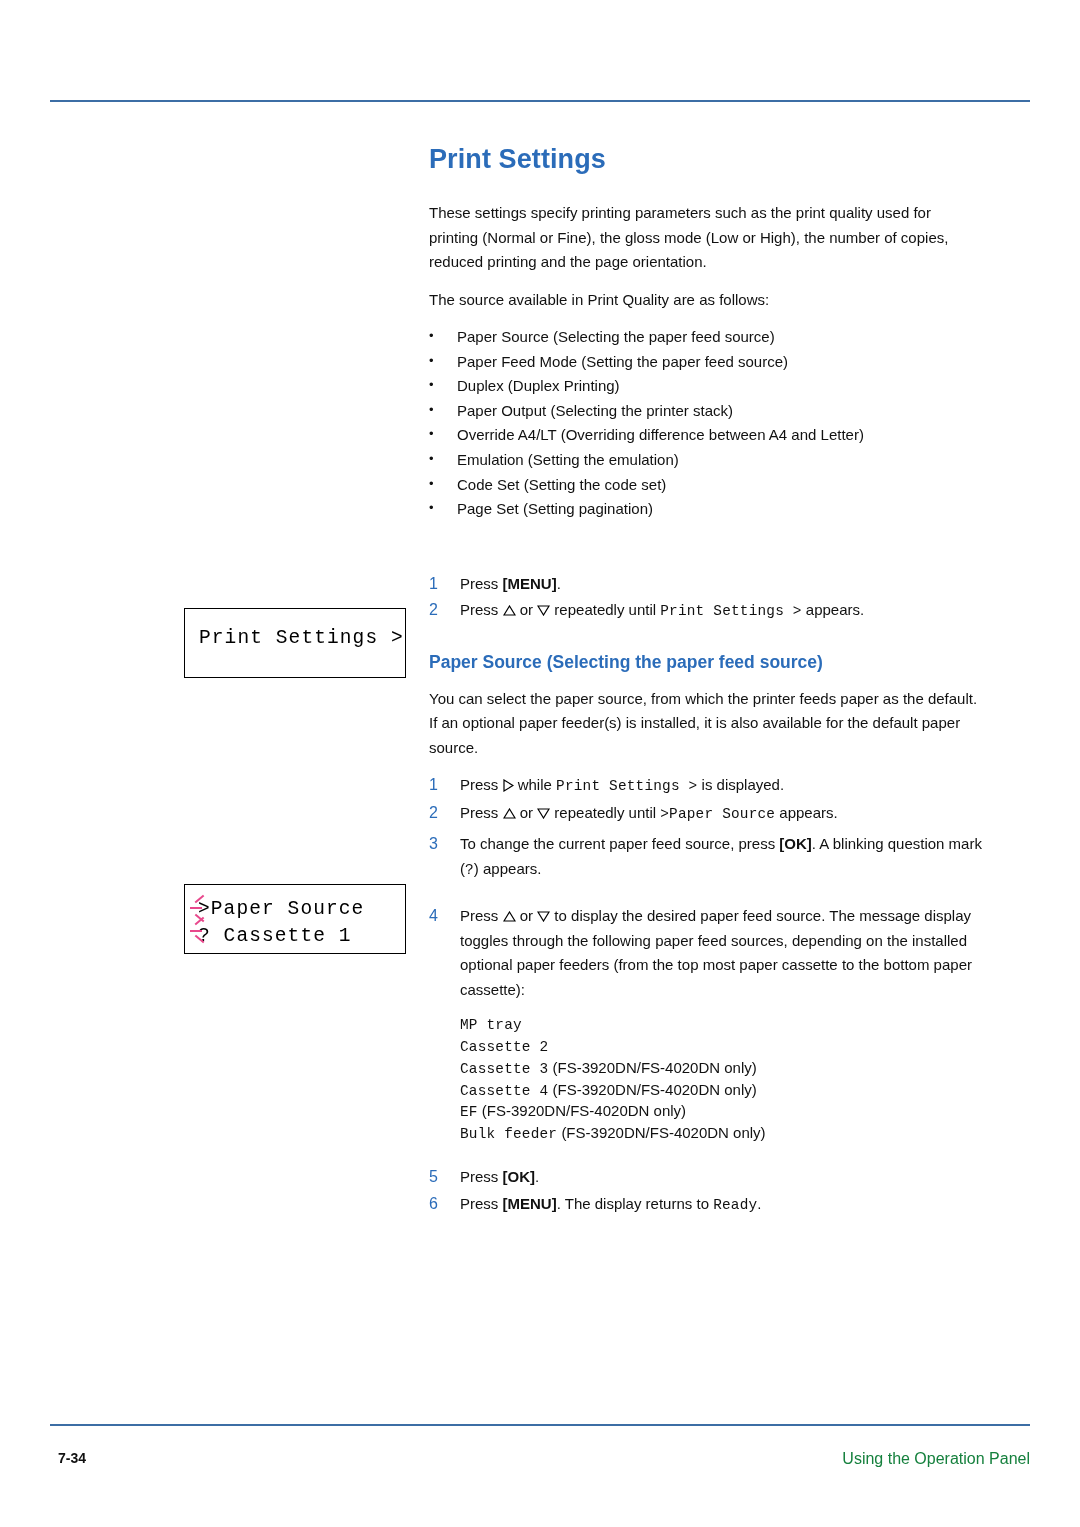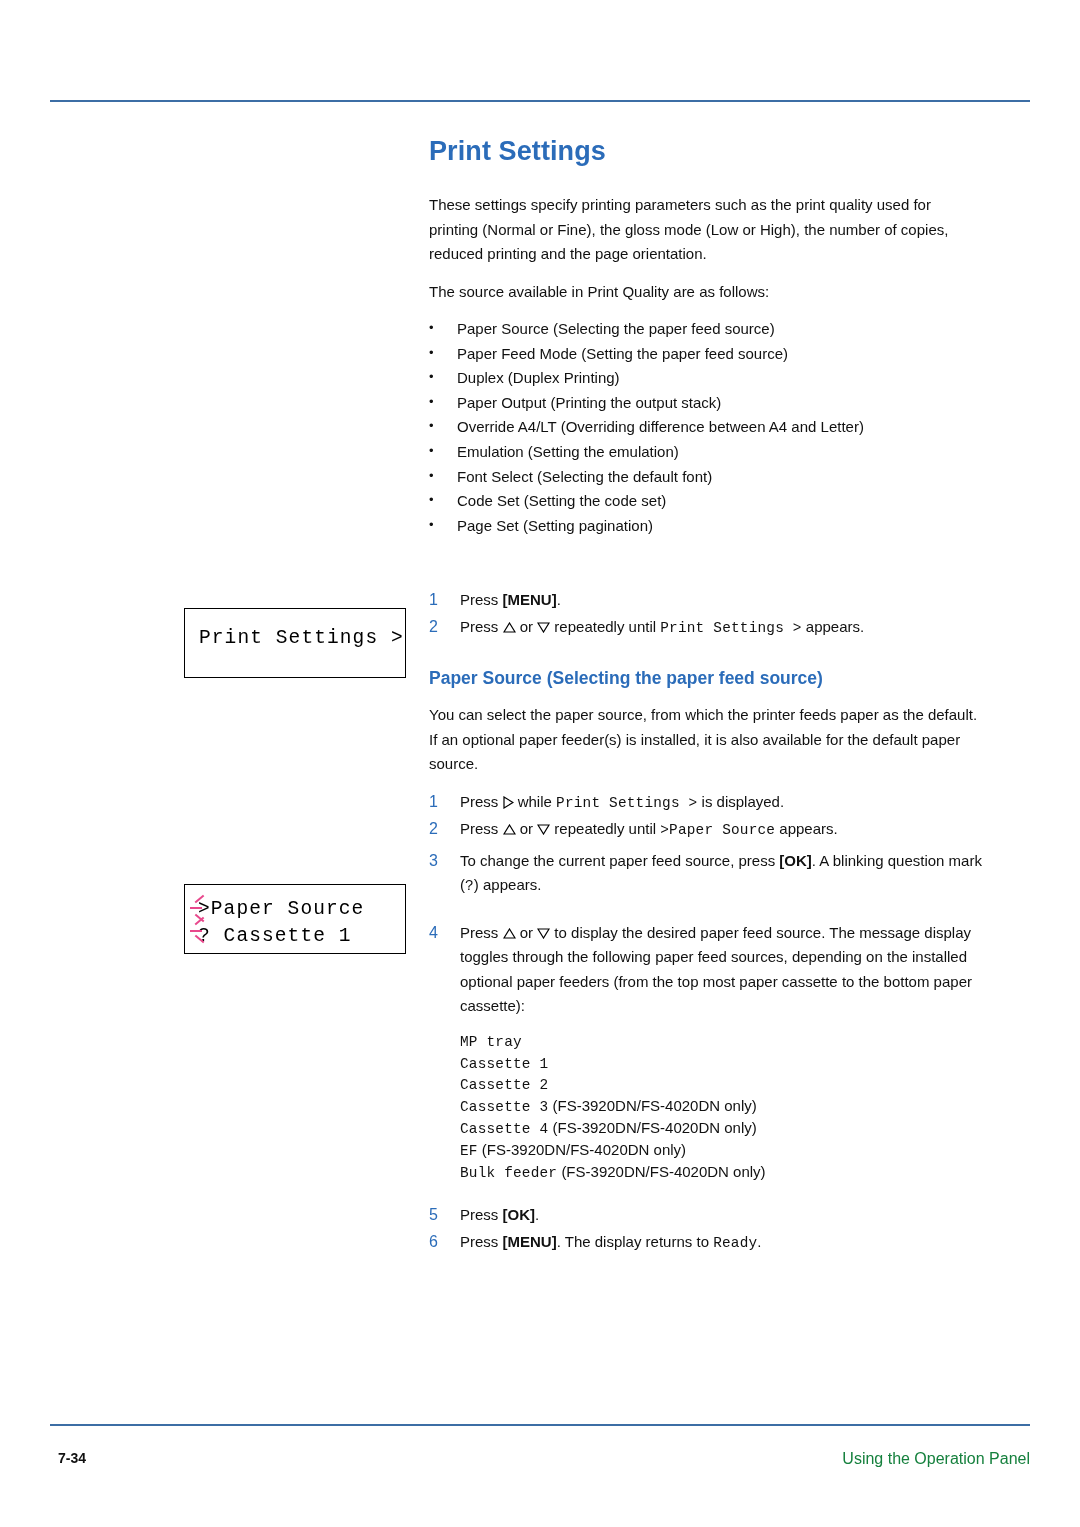--- a/index.html
+++ b/index.html
@@ -31,21 +31,21 @@
     position: absolute;
     left: 50px;
     top: 1424px;
     width: 980px;
     height: 2px;
     background: #3c6ea5;
   }
   .content {
     position: absolute;
     left: 429px;
-    top: 136px;
+    top: 144px;
     width: 560px;
   }
   h1.title {
     font-size: 27px;
     font-weight: bold;
     color: #2b6cb9;
     margin: 0 0 26px 0;
     letter-spacing: 0.1px;
   }
   h2.subtitle {
@@ -219,24 +219,23 @@
 
     <h1 class="title">Print Settings</h1>
 
     <p class="para">These settings specify printing parameters such as the print quality used for printing (Normal or Fine), the gloss mode (Low or High), the number of copies, reduced printing and the page orientation.</p>
     <p class="para">The source available in Print Quality are as follows:</p>
 
     <ul class="bullets">
       <li>Paper Source (Selecting the paper feed source)</li>
       <li>Paper Feed Mode (Setting the paper feed source)</li>
       <li>Duplex (Duplex Printing)</li>
-      <li>Paper Output (Printing the output stack)</li>
+      <li>Paper Output (Selecting the printer stack)</li>
       <li>Override A4/LT (Overriding difference between A4 and Letter)</li>
       <li>Emulation (Setting the emulation)</li>
-      <li>Font Select (Selecting the default font)</li>
       <li>Code Set (Setting the code set)</li>
       <li>Page Set (Setting pagination)</li>
     </ul>
 
     <div class="steps-gap"></div>
     <div style="height:34px"></div>
 
     <ol class="steps">
       <li>
         <span class="num">1</span>
@@ -278,21 +277,20 @@
       <li style="margin-top:22px">
         <span class="num">4</span>
         <span>Press </span><span class="hollow-up"><svg width="13" height="11" viewBox="0 0 13 11">
               <path d="M6.5 1 L12 10 L1 10 Z" fill="none" stroke="#000" stroke-width="1.2"></path>
             </svg></span><span> or </span><span class="hollow-down"><svg width="13" height="11" viewBox="0 0 13 11">
               <path d="M1 1 L12 1 L6.5 10 Z" fill="none" stroke="#000" stroke-width="1.2"></path>
             </svg></span><span> to display the desired paper feed source. The message display toggles through the following paper feed sources, depending on the installed optional paper feeders (from the top most paper cassette to the bottom paper cassette):</span>
 
         <div class="sources">
           <div><span class="mono">MP tray</span> <span></span></div>
-          <div><span class="mono">Cassette 1</span> <span></span></div>
           <div><span class="mono">Cassette 2</span> <span></span></div>
           <div><span class="mono">Cassette 3</span> <span>(FS-3920DN/FS-4020DN only)</span></div>
           <div><span class="mono">Cassette 4</span> <span>(FS-3920DN/FS-4020DN only)</span></div>
           <div><span class="mono">EF</span> <span>(FS-3920DN/FS-4020DN only)</span></div>
           <div><span class="mono">Bulk feeder</span> <span>(FS-3920DN/FS-4020DN only)</span></div>
         </div>
 
       </li>
       <li style="margin-top:20px">
         <span class="num">5</span>

